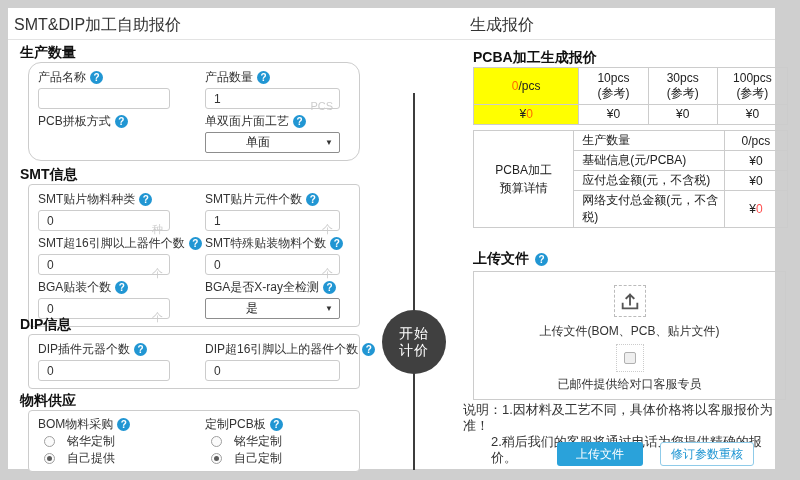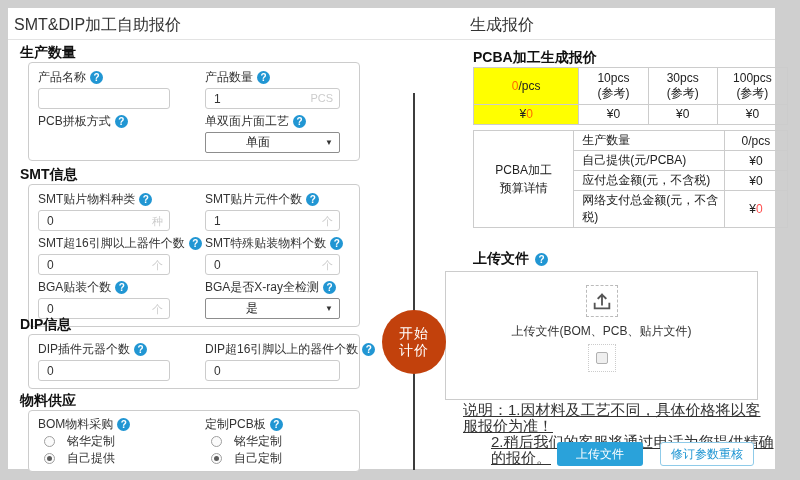--- a/index.html
+++ b/index.html
@@ -17,81 +17,81 @@
   .fbox { position:absolute; left:20px; width:332px; border:1px solid #ccc; border-radius:4px; padding:6px 9px 7px 9px; background:#fff; }
   .grid2 { display:grid; grid-template-columns:167px 1fr; }
   .frow { margin-bottom:4px; }
   .flabel { display:flex; align-items:center; gap:4px; height:16px; font-size:12px; color:#333; white-space:nowrap; }
   .qicon { width:13px; height:13px; min-width:13px; border-radius:50%; background:#2196d3; color:#fff;
            display:inline-flex; align-items:center; justify-content:center; font-size:10px; font-weight:bold; }
   .qicon::after { content:"?"; }
   .field { position:relative; width:132px; margin-top:3px; }
   .field.w2 { width:135px; }
   input.txt { width:100%; height:21px; border:1px solid #ccc; border-radius:3px; padding:0 22px 0 8px; font-size:12px; color:#333; outline:none; }
-  .unit { position:absolute; right:7px; top:4px; font-size:11px; color:#ccc; pointer-events:none; }
+  .unit { position:absolute; right:7px; top:12px; font-size:11px; color:#ccc; pointer-events:none; }
   .sel { width:132px; height:21px; margin-top:3px; border:1px solid #8d8d8d; border-radius:2px; background:#fff;
          display:flex; align-items:center; justify-content:space-between; padding:0 6px 0 8px; font-size:12px; color:#222; cursor:pointer; }
   .sel.w2 { width:135px;padding-left:40px; }
   .caret { font-size:8px; color:#333; }
   .caret::after { content:"▼"; }
 
   .radio-row { display:flex; align-items:center; gap:12px; height:15px; margin-top:2px; padding-left:6px; font-size:12px; color:#333; }
   .rb { width:11px; height:11px; min-width:11px; border:1px solid #9f9f9f; border-radius:50%; background:#fbfbfb; position:relative; cursor:pointer; }
   .rb.on::after { content:""; position:absolute; left:2px; top:2px; width:5px; height:5px; border-radius:50%; background:#5c5c5c; }
 
   .divline { position:absolute; left:405px; top:85px; width:2px; height:377px; background:#3c3c3c; }
-  .start-btn { position:absolute; left:374px; top:302px; width:64px; height:64px; border-radius:50%; background:#c2410c;
+  .start-btn { position:absolute; left:374px; top:302px; width:64px; height:64px; border-radius:50%; background:#404040;
                color:#fff; display:flex; flex-direction:column; align-items:center; justify-content:center;
                font-size:14px; line-height:17px; letter-spacing:1px; z-index:2; cursor:pointer; }
 
   table.qt { position:absolute; border-collapse:collapse; font-size:12px; color:#222; table-layout:fixed; }
   .t1 { left:465px; top:59px; width:315px; }
   .t1 td { border:1px solid #ccc; text-align:center; vertical-align:middle; line-height:1.25; }
   .t1 .hl { background:#ffff00; }
   .t1 tr.r1 td { height:37px; }
   .t1 tr.r2 td { height:20px; }
   .num-orange { color:#ff6a00; }
   .num-red { color:#ff4d4d; }
 
   .t2 { left:465px; top:122px; width:315px; }
   .t2 td { border:1px solid #ccc; height:20px; vertical-align:middle; }
   .t2 .side { text-align:center; line-height:1.5; }
   .t2 .lab { padding-left:8px; text-align:left; }
   .t2 .val { text-align:center; }
 
   .upload-h { position:absolute; left:465px; top:242px; display:flex; align-items:center; gap:6px; font-size:14px; font-weight:bold; color:#111; }
-  .upload-box { position:absolute; left:437px; top:263px; width:313px; height:129px; border:1px solid #ccc; }
+  .upload-box { position:absolute; left:465px; top:263px; width:313px; height:129px; border:1px solid #ccc; }
   .dashed-ic { position:absolute; left:50%; transform:translateX(-50%); top:13px; width:32px; height:32px;
                border:1px dashed #bbb; display:flex; align-items:center; justify-content:center; cursor:pointer; }
   .up-label { position:absolute; top:51px; width:100%; text-align:center; font-size:12px; color:#333; }
   .dotted-cb { position:absolute; left:50%; transform:translateX(-50%); top:72px; width:28px; height:28px;
                border:1px dotted #ccc; display:flex; align-items:center; justify-content:center; }
   .cb { width:12px; height:12px; border:1px solid #b0b0b0; border-radius:2px; background:#efefef; cursor:pointer; }
   .mail-label { position:absolute; top:104px; width:100%; text-align:center; font-size:12px; color:#333; }
 
-  .notes { position:absolute; left:455px; top:394px; font-size:15px; color:#333; line-height:16px;text-decoration:underline; }
+  .notes { position:absolute; left:455px; top:394px; font-size:13px; color:#333; line-height:16px; }
   .notes .l2 { padding-left:28px; }
 
   .btn { position:absolute; top:434px; height:24px; display:flex; align-items:center; justify-content:center;
          font-size:12px; border-radius:3px; cursor:pointer; }
   .btn-upload { left:549px; width:86px; background:#2aa2da; color:#fff; }
   .btn-revise { left:652px; width:94px; background:#fff; color:#2196d3; border:1px solid #8fcbe9; }
 </style>
 </head>
 <body>
 
 <div class="stage">
   <div class="page">
 
     <div class="hdr hdr-left">SMT&amp;DIP加工自助报价</div>
     <div class="hdr hdr-right">生成报价</div>
     <div class="hdr-line"></div>
 
     <div class="sec-h" style="top:36px;">生产数量</div>
-    <div class="fbox" style="top:54px;">
+    <div class="fbox" style="top:54px;border-radius:13px;">
       <div class="grid2 frow">
         <div>
           <div class="flabel">
             <span>产品名称</span>
             <span class="qicon"></span>
           </div>
           <div class="field">
             <input class="txt" value="" style="">
           </div>
         </div>
@@ -296,21 +296,21 @@
       <tbody>
           <tr>
         <td class="side" rowspan="4" style="width:100px;">
           <div>PCBA加工</div>
           <div>预算详情</div>
         </td>
         <td class="lab" style="width:150px;margin-top:26px;">生产数量</td>
         <td class="val" style="width:63px;">0/pcs</td>
       </tr>
       <tr>
-        <td class="lab">自己提供(元/PCBA)</td>
+        <td class="lab">基础信息(元/PCBA)</td>
         <td class="val">¥0</td>
       </tr>
       <tr>
         <td class="lab">应付总金额(元，不含税)</td>
         <td class="val">¥0</td>
       </tr>
       <tr>
         <td class="lab">网络支付总金额(元，不含税)</td>
         <td class="val">
           <span>¥</span><span class="num-red">0</span>
@@ -326,20 +326,21 @@
     <div class="upload-box">
       <div class="dashed-ic">
         <svg width="22" height="22" viewBox="0 0 24 24">
           <path d="M12 16 L12 5 M12 5 L8 9 M12 5 L16 9 M4 15 L4 20 L20 20 L20 15" stroke="#555" stroke-width="2" fill="none" stroke-linecap="square"></path>
         </svg>
       </div>
       <div class="up-label">上传文件(BOM、PCB、贴片文件)</div>
       <div class="dotted-cb">
         <span class="cb"></span>
       </div>
+      <div class="mail-label">已邮件提供给对口客服专员</div>
     </div>
 
     <div class="notes">
       <div>说明：1.因材料及工艺不同，具体价格将以客服报价为准！</div>
       <div class="l2">2.稍后我们的客服将通过电话为您提供精确的报价。</div>
     </div>
 
     <div class="btn btn-upload">上传文件</div>
     <div class="btn btn-revise">修订参数重核</div>
 

